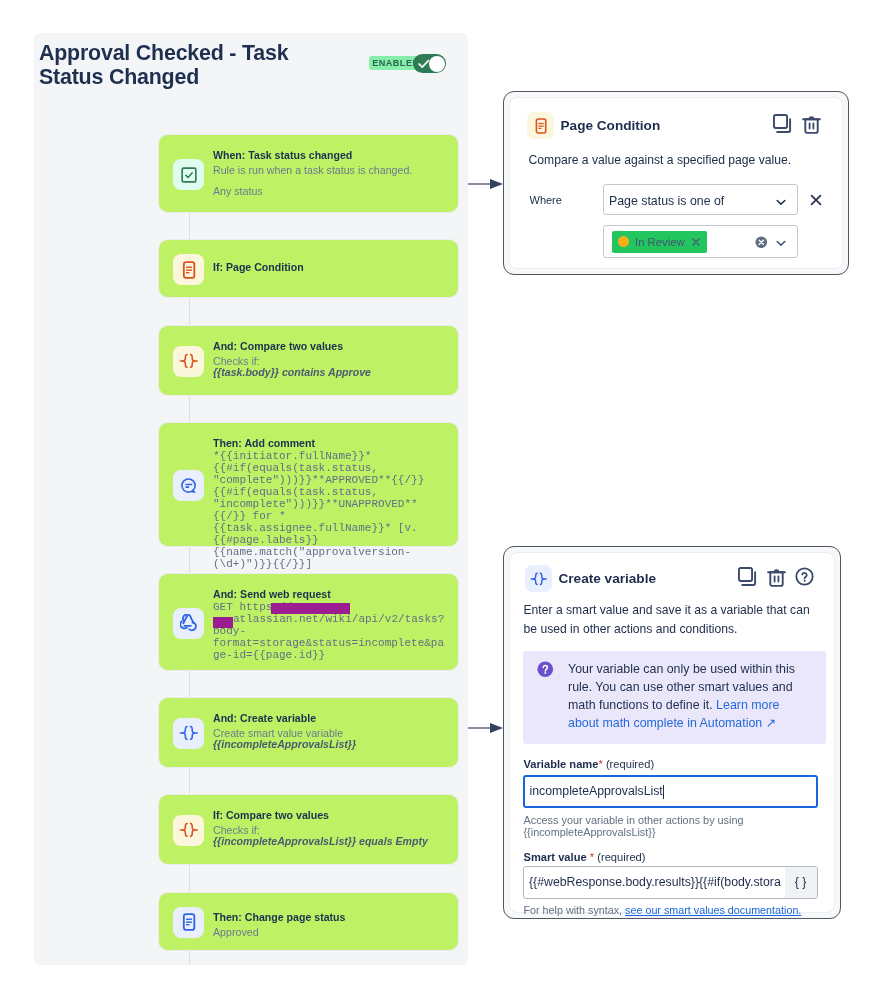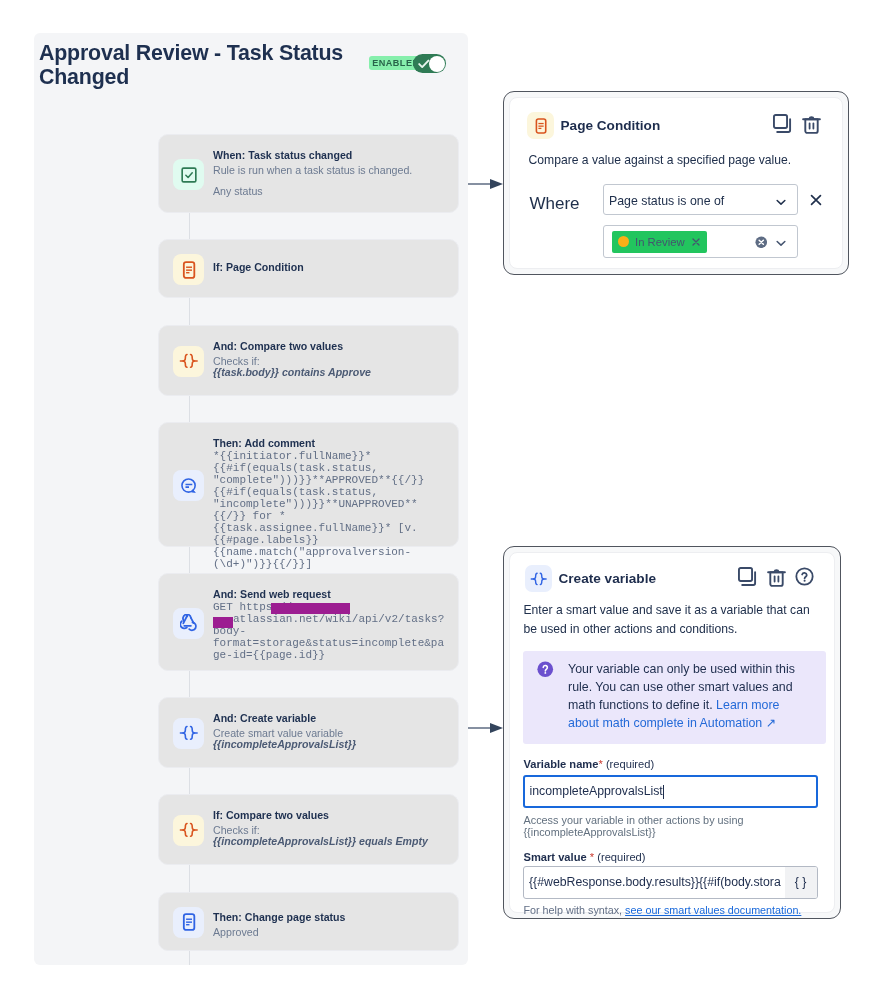--- a/index.html
+++ b/index.html
@@ -22,21 +22,21 @@
   .toggle{position:absolute;left:413px;top:54px;width:33px;height:19px;
           background:#2F7B55;border-radius:10px;}
   .toggle .knob{position:absolute;right:1.5px;top:1.5px;width:16px;height:16px;
                 border-radius:50%;background:#fff;}
   .toggle .chk{position:absolute;left:5px;top:5px;}
 
   
   .conn{position:absolute;left:189px;width:1px;background:#DCDFE4;}
 
   
-  .node{position:absolute;left:158px;width:301px;background:#e5e5e5;
+  .node{position:absolute;left:158px;width:301px;background:#bef264;
         border:1px solid #EBECF0;border-radius:10px;box-sizing:border-box;}
   .node .ibox{position:absolute;left:14px;width:31px;height:31px;border-radius:8px;
               display:flex;align-items:center;justify-content:center;}
   .node .body{position:absolute;left:54px;right:10px;}
   .n-title{font-size:10.6px;font-weight:bold;color:#1E3050;line-height:13.9px;}
   .n-sub{font-size:10.65px;color:#6C7A91;line-height:12.9px;position:relative;top:1.3px;}
   .n-strong{font-size:10.6px;font-weight:bold;color:#4B5A74;line-height:12.9px;position:relative;top:-0.7px;font-style:italic;}
   .n-plain{font-size:11px;color:#626F86;line-height:12px;word-break:break-word;position:relative;top:-0.2px;font-family:Liberation Mono, monospace;}
 
   
@@ -46,31 +46,31 @@
   .panel{position:absolute;background:#F7F8F9;border:1.4px solid #50555E;border-radius:11px;
          box-sizing:border-box;padding:5px;}
   .panel-inner{background:#fff;border:1px solid #EDEEF1;border-radius:8px;
                width:100%;height:100%;box-sizing:border-box;position:relative;}
   .p-head{position:absolute;left:16px;top:14px;display:flex;align-items:center;gap:6.5px;}
   .p-ibox{width:27px;height:27px;border-radius:7px;display:flex;align-items:center;justify-content:center;}
   .p-title{font-size:13.6px;font-weight:bold;color:#1E2D4D;letter-spacing:0px;}
   .p-actions{position:absolute;display:flex;align-items:center;gap:9.5px;}
   .p-desc{position:absolute;font-size:12.15px;color:#20304C;line-height:16px;}
 
-  .lbl{font-size:17px;color:#20304C;}
+  .lbl{font-size:11px;color:#20304C;}
   .field{box-sizing:border-box;border:1px solid #C1C7D0;border-radius:3px;background:#fff;}
 
   a{color:#0C66E4;}
 </style>
 </head>
 <body>
 
 <div class="canvas"></div>
 
-<div class="rule-title">Approval Review - Task Status Changed</div>
+<div class="rule-title">Approval Checked - Task Status Changed</div>
 <div class="enabled-badge">ENABLED</div>
 <div class="toggle">
   <svg class="chk" width="12" height="10" viewBox="0 0 12 10">
     <path d="M1.2 5.1 L4.2 8.1 L10.4 1.6" stroke="#E8F5EE" stroke-width="1.9" fill="none" stroke-linecap="round" stroke-linejoin="round"></path>
   </svg>
   <div class="knob"></div>
 </div>
 
 <div id="nodes">
     <div class="conn" style="top:213px;height:26px"></div>

